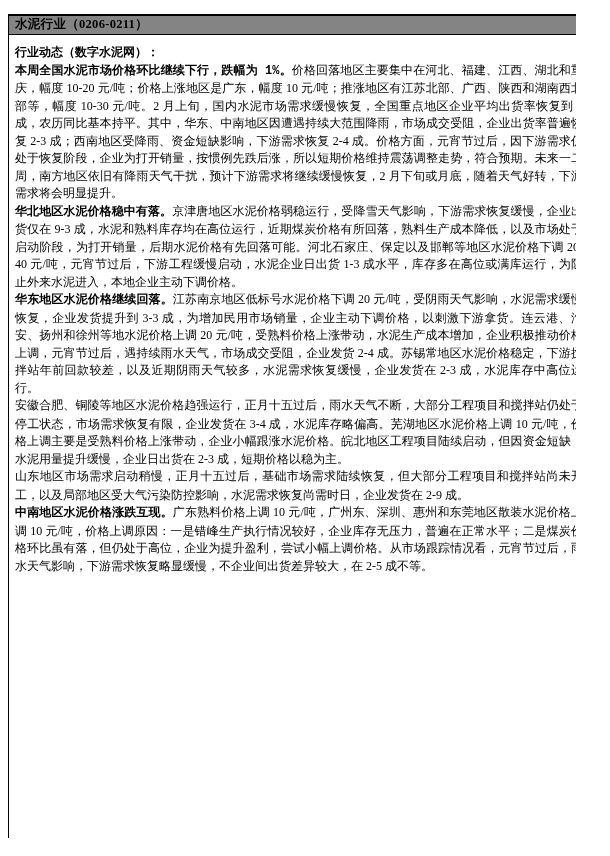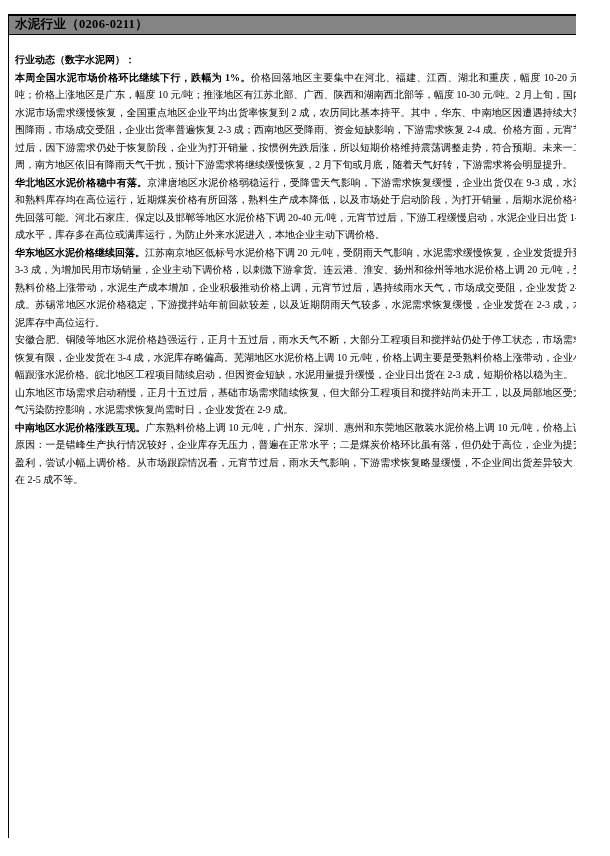--- a/index.html
+++ b/index.html
@@ -28,32 +28,32 @@
     border-top: 2px solid #000;
     border-bottom: 1px solid #000;
     height: 18px;
     line-height: 17px;
     padding: 0 0 0 6px;
     font-size: 12.5px;
     font-weight: bold;
     letter-spacing: 0.3px;
   }
   .body-cell {
-    padding: 16px 5px 0 6px;
-    font-size: 10px;
+    padding: 9px 5px 0 6px;
+    font-size: 12px;
     line-height: 17.5px;
     text-align: justify;
     text-align-last: left;
   }
   .body-cell p {
     margin: 0;
     padding: 0;
   }
   .section-heading { font-weight: bold; }
-  .para-lead { font-weight: bold; }
+  .para-lead { font-weight: bold; font-family: Liberation Mono, monospace; }
 </style>
 </head>
 <body>
 
 <div class="page">
   <div class="doc-table">
     <div class="title-bar">
       <span>水泥行业（0206-0211）</span>
     </div>
     <div class="body-cell">

